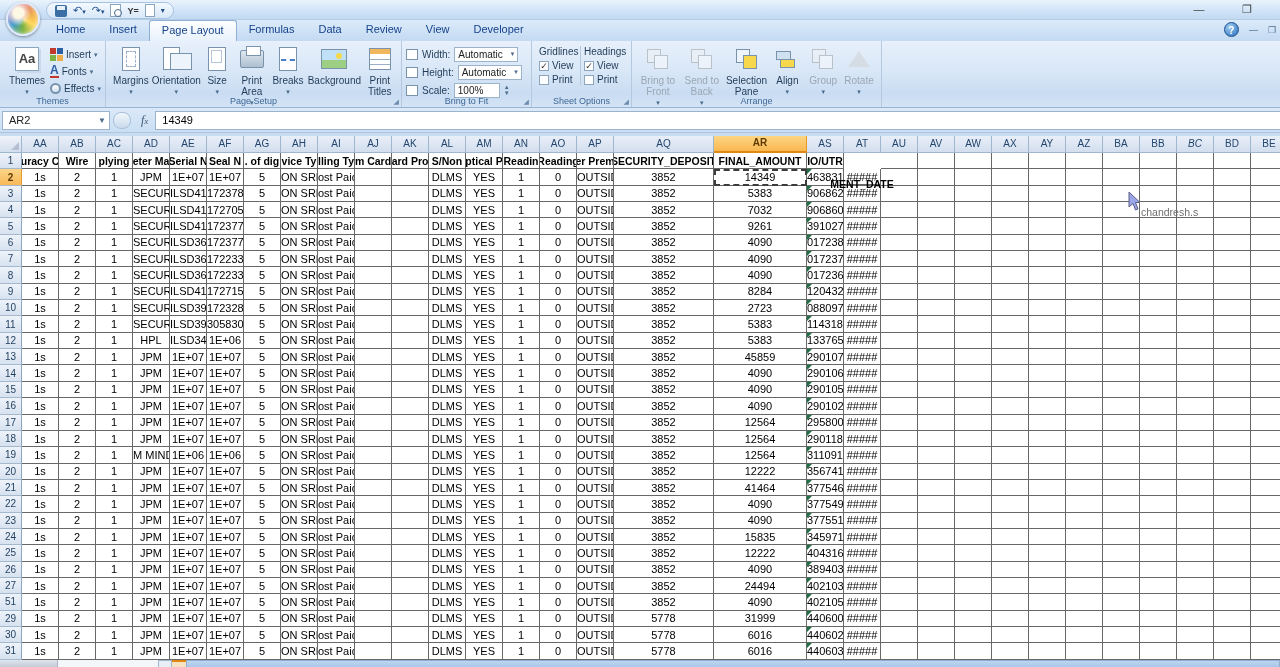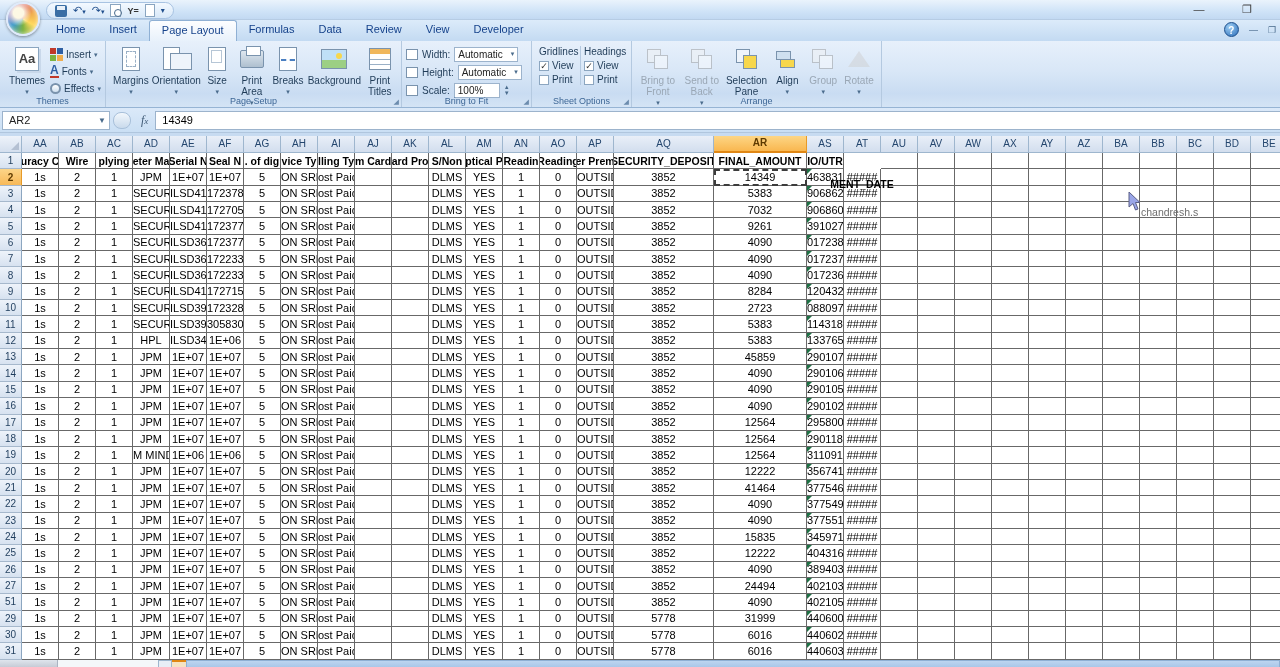--- a/index.html
+++ b/index.html
@@ -419,21 +419,21 @@
       <div class="colh" style="width: 37px;">AS</div>
       <div class="colh" style="width: 37px;">AT</div>
       <div class="colh" style="width: 37px;">AU</div>
       <div class="colh" style="width: 37px;">AV</div>
       <div class="colh" style="width: 37px;">AW</div>
       <div class="colh" style="width: 37px;">AX</div>
       <div class="colh" style="width: 37px;">AY</div>
       <div class="colh" style="width: 37px;">AZ</div>
       <div class="colh" style="width: 37px;">BA</div>
       <div class="colh" style="width: 37px;">BB</div>
-      <div class="colh" style="width: 37px;">BC</div>
+      <div class="colh" style="width: 37px; font-style: italic;">BC</div>
       <div class="colh" style="width: 37px;">BD</div>
       <div class="colh" style="width: 37px;">BE</div>
     </div>
 
   <div class="gridrows" id="grid-rows">
       <div class="row">
         <div class="rowh">1</div>
         <div class="cell hdr" style="width: 37px;">uracy C</div>
         <div class="cell hdr" style="width: 37px;">Wire</div>
         <div class="cell hdr" style="width: 37px;">plying</div>

